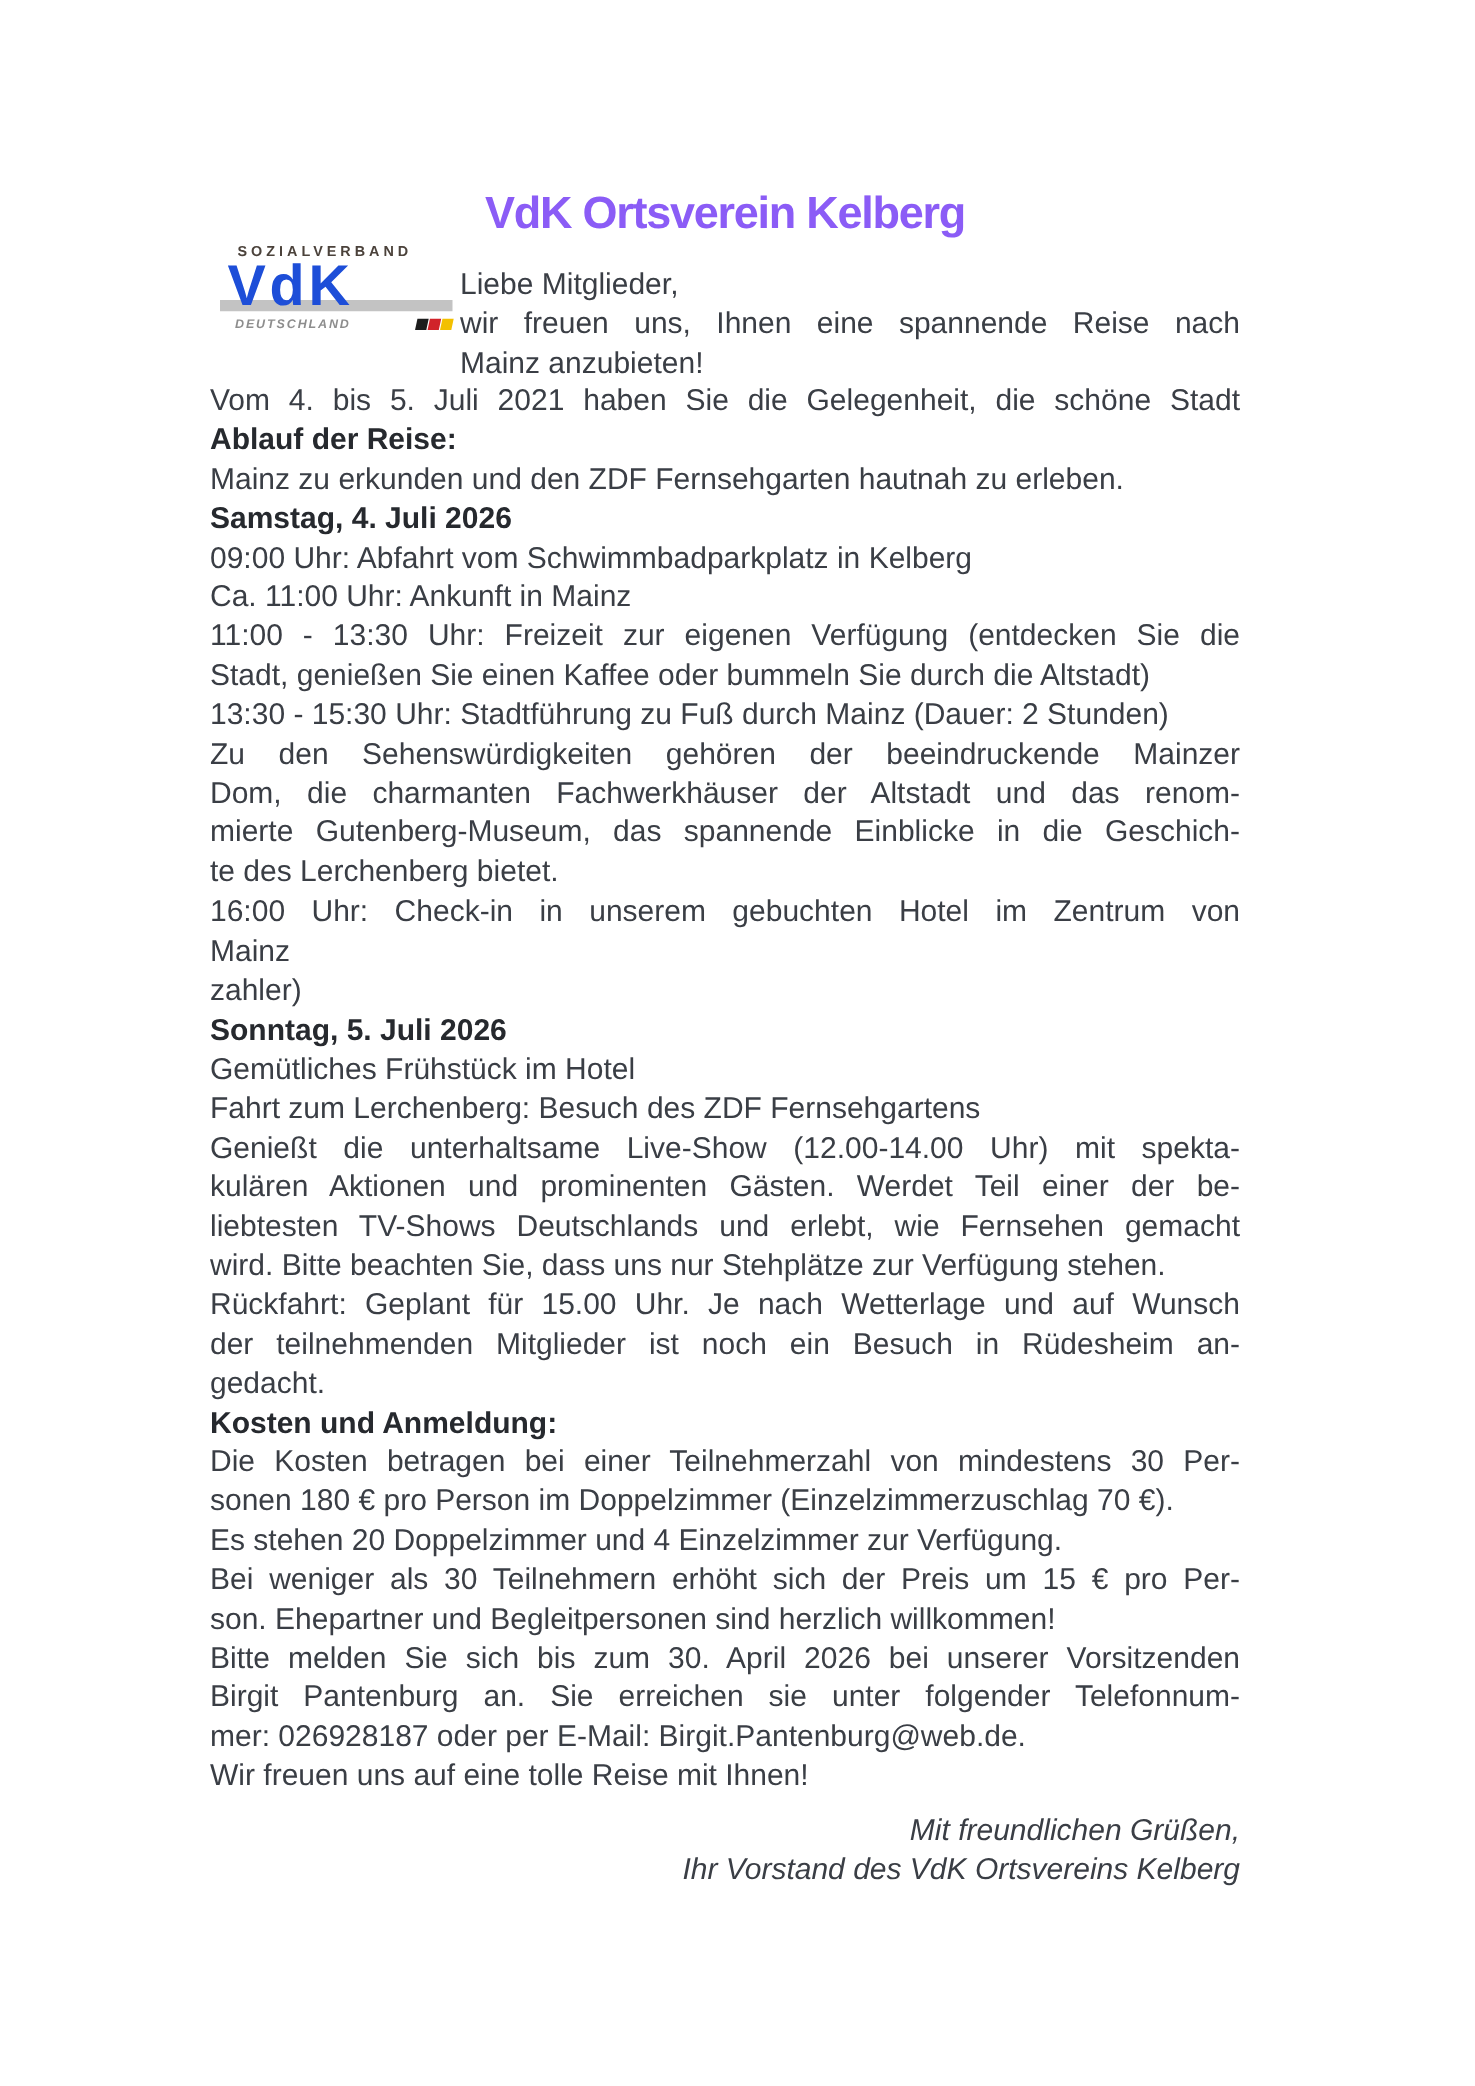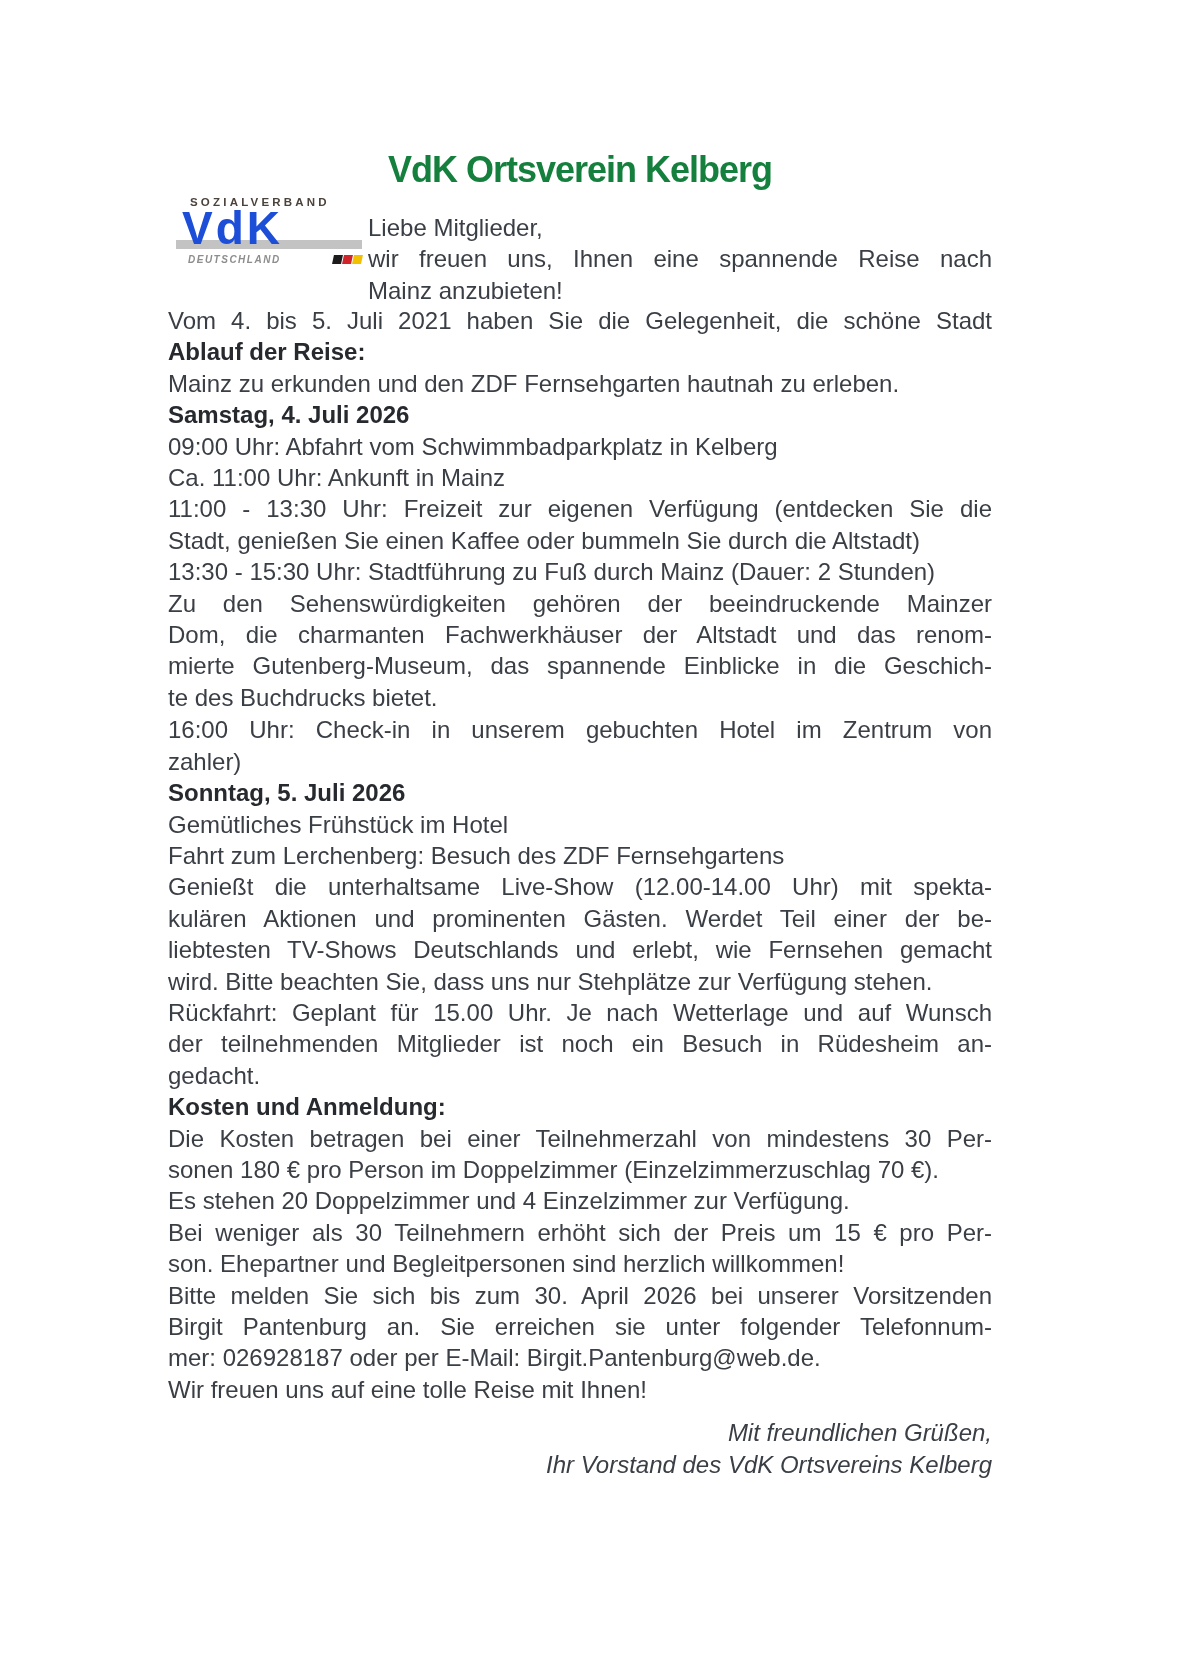--- a/index.html
+++ b/index.html
@@ -22,21 +22,21 @@
   .title {
     position: absolute;
     top: 148px;
     left: 0;
     width: 100%;
     margin: 0;
     text-align: center;
     font-size: 36px;
     font-weight: bold;
     letter-spacing: -1px;
-    color: #15803d;
+    color: #8b5cf6;
     line-height: 44px;
   }
   
   .logo-block {
     position: absolute;
     top: 196px;
     left: 8px;
     width: 186px;
   }
   .logo-assoc {
@@ -158,22 +158,23 @@
       <div class="line">Mainz zu erkunden und den ZDF Fernsehgarten hautnah zu erleben.</div>
       <div class="line b">Samstag, 4. Juli 2026</div>
       <div class="line">09:00 Uhr: Abfahrt vom Schwimmbadparkplatz in Kelberg</div>
       <div class="line">Ca. 11:00 Uhr: Ankunft in Mainz</div>
       <div class="line j">11:00 - 13:30 Uhr: Freizeit zur eigenen Verfügung (entdecken Sie die</div>
       <div class="line">Stadt, genießen Sie einen Kaffee oder bummeln Sie durch die Altstadt)</div>
       <div class="line">13:30 - 15:30 Uhr: Stadtführung zu Fuß durch Mainz (Dauer: 2 Stunden)</div>
       <div class="line j">Zu den Sehenswürdigkeiten gehören der beeindruckende Mainzer</div>
       <div class="line j">Dom, die charmanten Fachwerkhäuser der Altstadt und das renom-</div>
       <div class="line j">mierte Gutenberg-Museum, das spannende Einblicke in die Geschich-</div>
-      <div class="line">te des Buchdrucks bietet.</div>
+      <div class="line">te des Lerchenberg bietet.</div>
       <div class="line j gap">16:00 Uhr: Check-in in unserem gebuchten Hotel im Zentrum von</div>
+      <div class="line">Mainz</div>
       <div class="line">zahler)</div>
       <div class="line b">Sonntag, 5. Juli 2026</div>
       <div class="line">Gemütliches Frühstück im Hotel</div>
       <div class="line">Fahrt zum Lerchenberg: Besuch des ZDF Fernsehgartens</div>
       <div class="line j">Genießt die unterhaltsame Live-Show (12.00-14.00 Uhr) mit spekta-</div>
       <div class="line j">kulären Aktionen und prominenten Gästen. Werdet Teil einer der be-</div>
       <div class="line j">liebtesten TV-Shows Deutschlands und erlebt, wie Fernsehen gemacht</div>
       <div class="line">wird. Bitte beachten Sie, dass uns nur Stehplätze zur Verfügung stehen.</div>
       <div class="line j">Rückfahrt: Geplant für 15.00 Uhr. Je nach Wetterlage und auf Wunsch</div>
       <div class="line j">der teilnehmenden Mitglieder ist noch ein Besuch in Rüdesheim an-</div>

